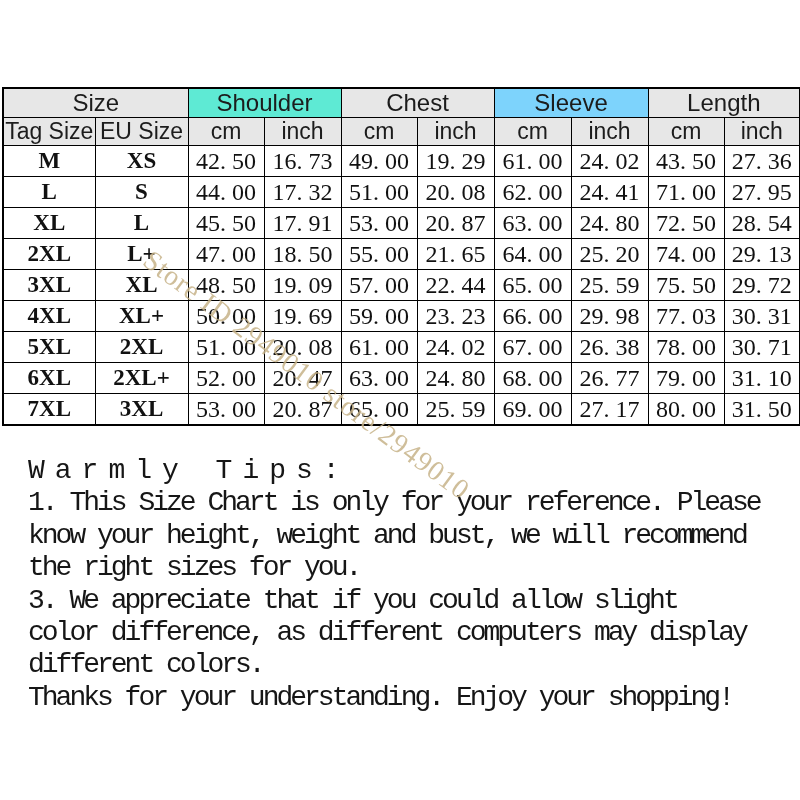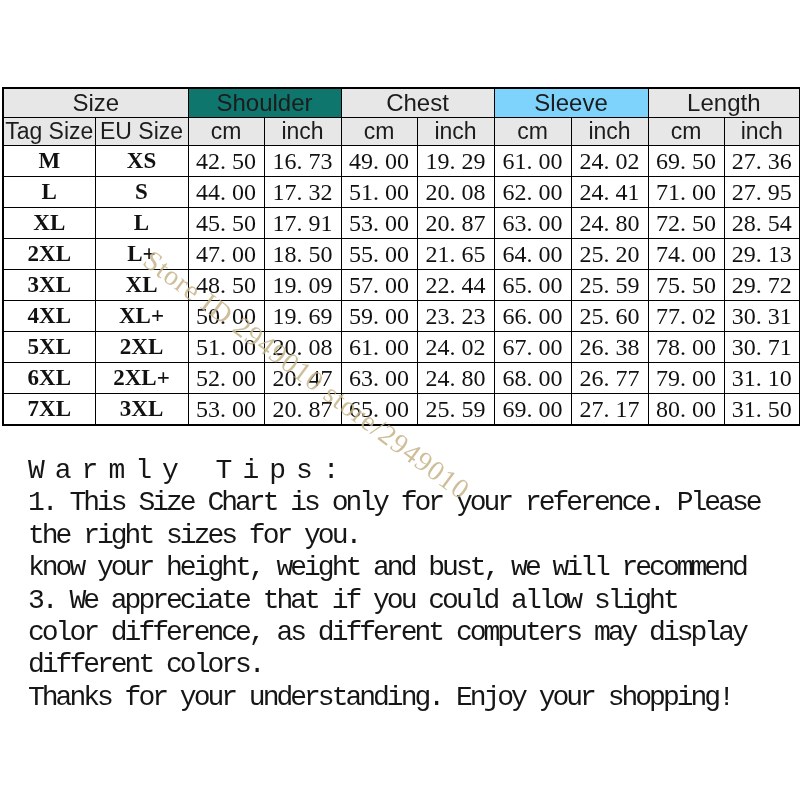--- a/index.html
+++ b/index.html
@@ -73,21 +73,21 @@
       <col style="width:76px">
         <col style="width:77px">
       <col style="width:77px">
         <col style="width:77px">
       <col style="width:76px">
         <col style="width:76px">
     </colgroup>
     <thead>
       <tr>
           <th colspan="2" class="gh" style="background: rgb(231, 231, 231);">Size</th>
-          <th colspan="2" class="gh" style="background: #0f766e;">Shoulder</th>
+          <th colspan="2" class="gh" style="background: #5eead4;">Shoulder</th>
           <th colspan="2" class="gh" style="background: rgb(231, 231, 231);">Chest</th>
           <th colspan="2" class="gh" style="background: #7dd3fc;">Sleeve</th>
           <th colspan="2" class="gh" style="background: rgb(231, 231, 231);">Length</th>
         </tr>
       <tr>
           <th class="sh" style="background: rgb(231, 231, 231);">Tag Size</th>
           <th class="sh" style="background: rgb(231, 231, 231);">EU Size</th>
           <th class="sh" style="background: rgb(231, 231, 231);">cm</th>
           <th class="sh" style="background: rgb(231, 231, 231);">inch</th>
           <th class="sh" style="background: rgb(231, 231, 231);">cm</th>
@@ -101,21 +101,21 @@
     <tbody>
         <tr>
           <td class="tag-cell">M</td>
           <td class="tag-cell">XS</td>
           <td class="num-cell">42. 50</td>
           <td class="num-cell">16. 73</td>
           <td class="num-cell">49. 00</td>
           <td class="num-cell">19. 29</td>
           <td class="num-cell">61. 00</td>
           <td class="num-cell">24. 02</td>
-          <td class="num-cell">69. 50</td>
+          <td class="num-cell">43. 50</td>
           <td class="num-cell">27. 36</td>
         </tr>
         <tr>
           <td class="tag-cell">L</td>
           <td class="tag-cell">S</td>
           <td class="num-cell">44. 00</td>
           <td class="num-cell">17. 32</td>
           <td class="num-cell">51. 00</td>
           <td class="num-cell">20. 08</td>
           <td class="num-cell">62. 00</td>
@@ -160,22 +160,22 @@
           <td class="num-cell">29. 72</td>
         </tr>
         <tr>
           <td class="tag-cell">4XL</td>
           <td class="tag-cell">XL+</td>
           <td class="num-cell">50. 00</td>
           <td class="num-cell">19. 69</td>
           <td class="num-cell">59. 00</td>
           <td class="num-cell">23. 23</td>
           <td class="num-cell">66. 00</td>
-          <td class="num-cell">25. 60</td>
-          <td class="num-cell">77. 02</td>
+          <td class="num-cell">29. 98</td>
+          <td class="num-cell">77. 03</td>
           <td class="num-cell">30. 31</td>
         </tr>
         <tr>
           <td class="tag-cell">5XL</td>
           <td class="tag-cell">2XL</td>
           <td class="num-cell">51. 00</td>
           <td class="num-cell">20. 08</td>
           <td class="num-cell">61. 00</td>
           <td class="num-cell">24. 02</td>
           <td class="num-cell">67. 00</td>
@@ -208,21 +208,21 @@
           <td class="num-cell">31. 50</td>
         </tr>
       </tbody>
   </table>
 
   <div class="watermark" style="color: rgb(199, 179, 137);">Store ID 2949010 store/2949010</div>
 
   <div class="tips">
     <div class="tips-title">Warmly Tips:</div>
     <div class="tips-line">1. This Size Chart is only for your reference. Please</div>
+    <div class="tips-line">know your height, weight and bust, we will recommend</div>
     <div class="tips-line">the right sizes for you.</div>
-    <div class="tips-line">know your height, weight and bust, we will recommend</div>
     <div class="tips-line">3. We appreciate that if you could allow slight</div>
     <div class="tips-line">color difference, as different computers may display</div>
     <div class="tips-line">different colors.</div>
     <div class="tips-line">Thanks for your understanding. Enjoy your shopping!</div>
   </div>
 
 </div>
 
 </body></html>

